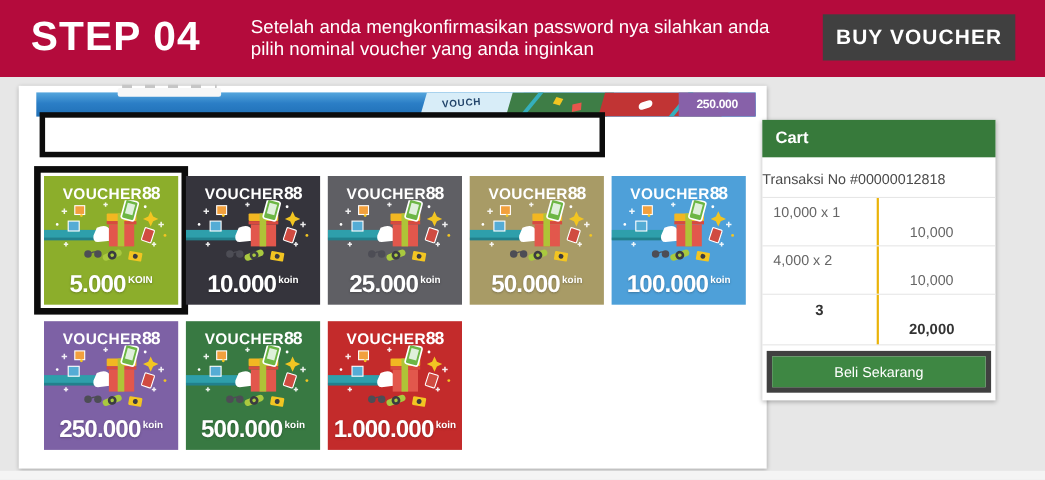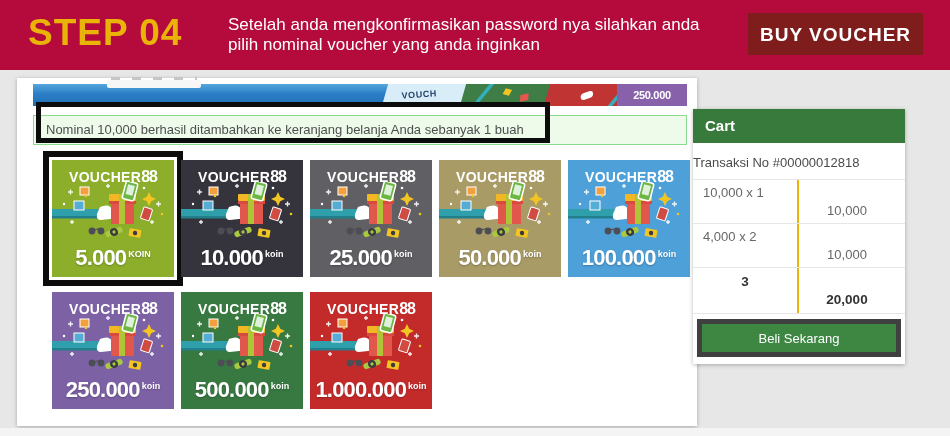--- a/index.html
+++ b/index.html
@@ -3,21 +3,21 @@
 <meta charset="utf-8">
 <style>
   html,body { margin:0; padding:0; }
   body {
     width:950px; height:436px; position:relative; overflow:hidden;
     background:#E7E7E7; font-family:"Liberation Sans", sans-serif;
   }
 
   
   .step-header { position:absolute; left:0; top:0; width:950px; height:70px; background:#B40B3C; }
-  .step-title { position:absolute; left:28px; top:12px; color:#eab308; font-size:37px; font-weight:bold; letter-spacing:1px; }
+  .step-title { position:absolute; left:28px; top:12px; color:#ffffff; font-size:37px; font-weight:bold; letter-spacing:1px; }
   .step-desc { position:absolute; left:228px; top:15px; color:#FFF; font-size:17px; line-height:20px; }
   .buy-btn {
     position:absolute; right:27px; top:13px; width:175px; height:42px;
     background:#2F70C4; color:#FFF; font-size:19px; font-weight:bold; letter-spacing:1px;
     border:none; text-align:center; line-height:42px; cursor:pointer; font-family:inherit;
   }
 
   
   .panel-left {
     position:absolute; left:17px; top:78px; width:680px; height:348px;
@@ -58,21 +58,21 @@
   .alert {
     position:absolute; left:16px; top:37px; width:654px; height:30px; box-sizing:border-box;
     background:#EEFBEB; border:1px solid #8AD98D; color:#4E4E4E;
     font-size:13px; line-height:28px; padding-left:12px;
     white-space:nowrap; overflow:hidden;
   }
   .annotation { position:absolute; border:5px solid #0C0C0C; box-sizing:border-box; pointer-events:none; z-index:5; }
   .annotation-msg { left:19px; top:24px; width:514px; height:41px; }
 
   
-  .cards-row { position:absolute; left:35px; display:flex; gap:7px;border-radius:17px; }
+  .cards-row { position:absolute; left:23px; display:flex; gap:7px;border-radius:17px; }
   #row1 { top:82px; }
   #row2 { top:214px; }
   .card {
     width:122px; height:117px; position:relative; color:#FFF; cursor:pointer;
     display:flex; flex-direction:column; align-items:center;
   }
   .card.hl { outline:6px solid #0C0C0C; outline-offset:3px; }
   .card-brand { margin-top:8px; font-size:14px; font-weight:bold; letter-spacing:.3px; white-space:nowrap; }
   .card-brand .suffix { font-size:16px; letter-spacing:-1px; }
   .card-illus { position:absolute; left:0; top:22px; width:122px; height:64px; }
@@ -106,21 +106,21 @@
 </style>
 </head>
 <body>
 
 <div class="step-header" style="background: rgb(180, 11, 60);">
   <div class="step-title">STEP 04</div>
   <div class="step-desc">
     <div>Setelah anda mengkonfirmasikan password nya silahkan anda</div>
     <div>pilih nominal voucher yang anda inginkan</div>
   </div>
-  <button class="buy-btn" style="background: #7f1d1d;">BUY VOUCHER</button>
+  <button class="buy-btn" style="background: #404040;">BUY VOUCHER</button>
 </div>
 
 <div class="panel-left">
 
   <div class="banner">
     <div class="bp bp-card">
       <span>VOUCH</span>
     </div>
     <div class="bp bp-green">
       <div class="deco d-teal" style="left:18px"></div>
@@ -131,21 +131,20 @@
       <div class="deco d-teal" style="left:70px"></div>
       <div class="deco d-hand" style="left:34px"></div>
       <div class="deco d-sq1" style="left:90px"></div>
     </div>
     <div class="bp-purple">
       <span>250.000</span>
     </div>
   </div>
   <div class="banner-tabs"></div>
 
-  <div class="alert" style="background: rgb(238, 251, 235); border-color: rgb(138, 217, 141);">Nominal 10,000 berhasil ditambahkan ke keranjang belanja Anda sebanyak 1 buah</div>
   <div class="annotation annotation-msg"></div>
 
   <div class="cards-row" id="row1">
   <div class="card hl" style="background-color: rgb(140, 174, 43);">
     <div class="card-brand"><span>VOUCHER</span><span class="suffix">88</span></div>
     <svg class="card-illus" viewBox="0 0 122 64">
       <rect x="0" y="27" width="52" height="9" fill="#2E9FAB"></rect>
       <rect x="0" y="34" width="52" height="2.5" fill="#22808C"></rect>
       <path d="M48 25 q9 -4 12 2 l2 5 q1 5 -4 5 l-9 1 q-5 0 -4 -6 z" fill="#FFFFFF"></path>
       <rect x="57" y="12" width="27" height="7" rx="1" fill="#F2B722"></rect>

